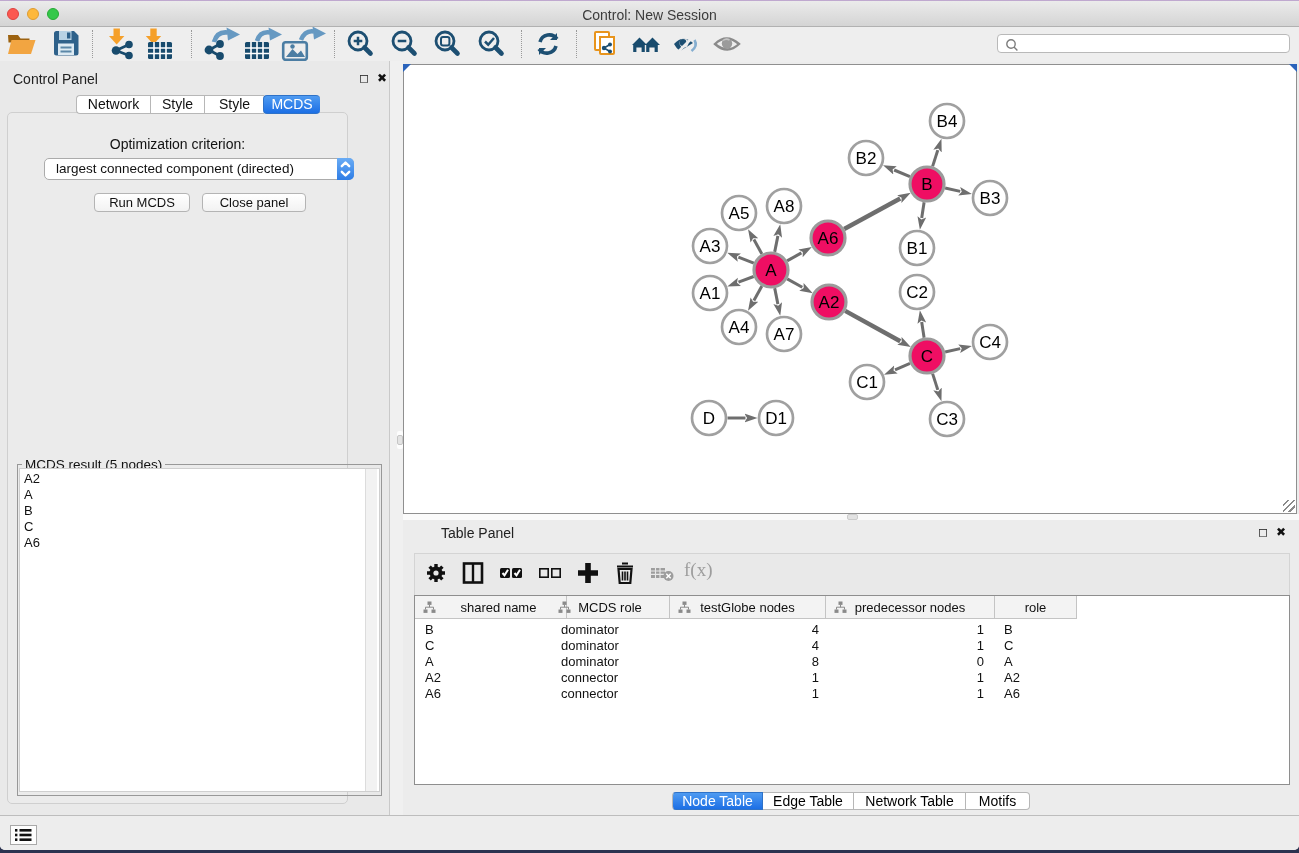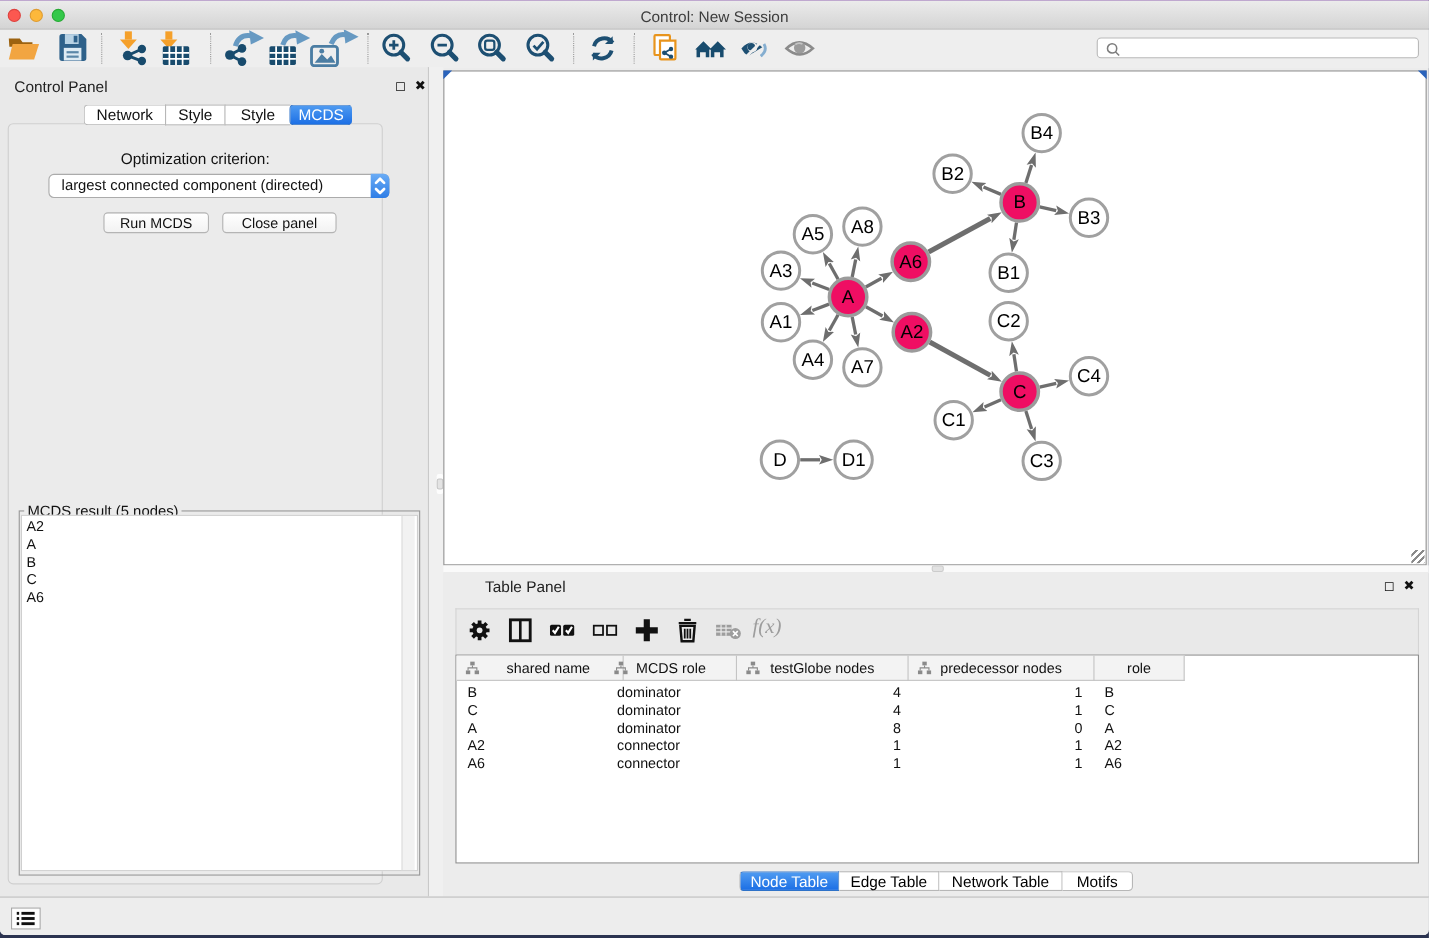--- a/index.html
+++ b/index.html
@@ -391,21 +391,21 @@
         <path d="M10.5 11.5 v9 M13 11.5 v9 M15.5 11.5 v9" stroke="#111" stroke-width="1.6"></path>
       </svg>
       <svg style="position:absolute;left:234px;top:6px" width="26" height="26" viewBox="0 0 26 26">
         <rect x="2" y="8" width="14" height="10" fill="#9d9d9d"></rect>
         <g stroke="#e9e9e9" stroke-width="1.1">
             <path d="M2 11 h14 M2 14.4 h14 M6.5 8 v10 M11 8 v10"></path>
           </g>
         <circle cx="19.5" cy="16" r="5" fill="#9d9d9d"></circle>
         <path d="M17.3 13.8 l4.4 4.4 M21.7 13.8 l-4.4 4.4" stroke="#fff" stroke-width="1.5"></path>
       </svg>
-      <div style="position:absolute;left:269px;top:5px;font-family:'Liberation Serif',serif;font-style:italic;font-size:19px;color:#9d9d9d;">f(x)</div>
+      <div style="position:absolute;left:269px;top:5px;font-family:'Liberation Serif',serif;font-size:19px;color:#9d9d9d;">f(x)</div>
     </div>
     <div id="ttable">
       <div id="thead">
         <div class="hc" style="left:16px;width:136px;">shared name</div>
         <div class="hc" style="left:136px;width:119px;">MCDS role</div>
         <div class="hc" style="left:255px;width:156px;">testGlobe nodes</div>
         <div class="hc" style="left:411px;width:169px;">predecessor nodes</div>
         <div class="hc" style="left:580px;width:82px;">role</div>
         <svg class="horg" style="left:8px" width="13" height="13" viewBox="0 0 13 13">
             <rect x="4.5" y="0.5" width="4" height="3.4" fill="#8a8a8a"></rect>

